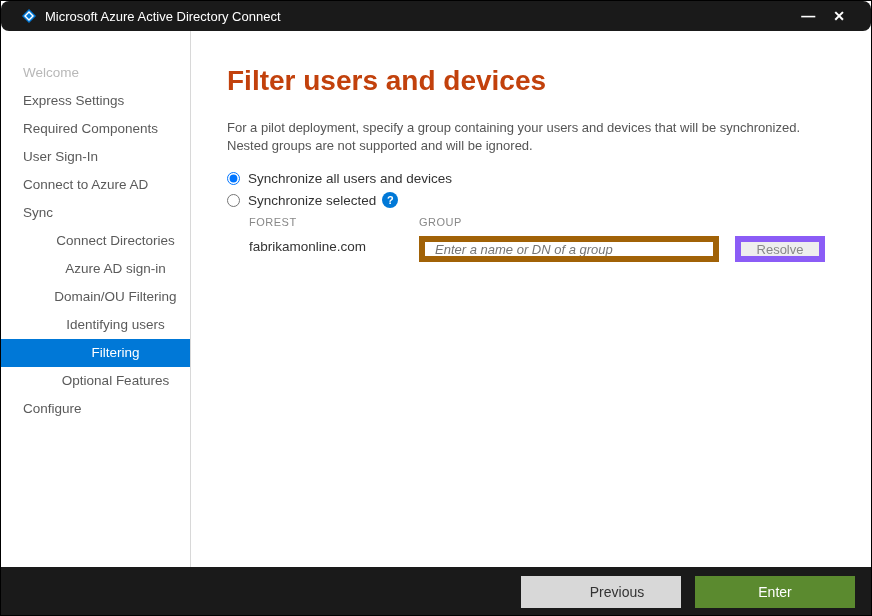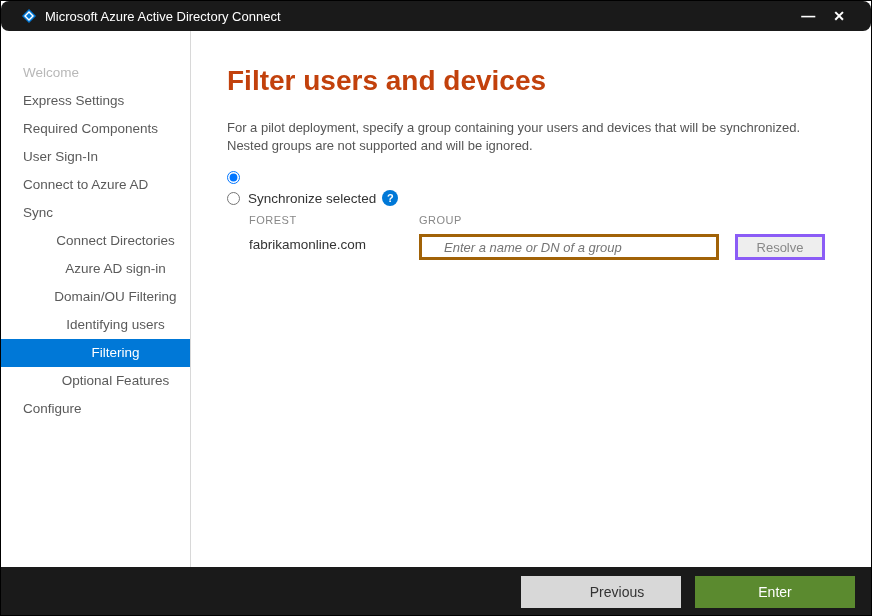--- a/index.html
+++ b/index.html
@@ -104,31 +104,31 @@
     .col-label {
       font-size: 11px;
       letter-spacing: 0.5px;
       color: #888;
       margin-bottom: 8px;
     }
     .forest-val { font-size: 13.5px; color: #333; padding-top:3px;}
     .group-input {
       width: 100%;
       height: 26px;
-      border: 3px solid #a16207;
-      padding: 0 22px;
+      border: 6px solid #a16207;
+      padding: 0 10px;
       font-size: 13px;
       font-style: italic;
       color: #777;
     }
     .resolve-btn {
       width: 100%;
       height: 26px;
       background: #eee;
-      border: 3px solid #8b5cf6;
+      border: 6px solid #8b5cf6;
       color: #888;
       font-size: 13px;
       cursor: default;
     }
     
     .footer {
       background: #1a1a1a;
       height: 50px;
       display: flex;
       justify-content: flex-end;
@@ -180,20 +180,21 @@
     <div class="item subitem">Optional Features</div>
     <div class="item">Configure</div>
   </div>
 
   <div class="main">
     <h1>Filter users and devices</h1>
     <p class="desc">For a pilot deployment, specify a group containing your users and devices that will be synchronized. Nested groups are not supported and will be ignored.</p>
 
     <label class="radio-row">
       <input type="radio" name="sync" checked="" style="">
+      <span>Synchronize all users and devices</span>
     </label>
     <label class="radio-row">
       <input type="radio" name="sync" style="">
       <span>Synchronize selected</span>
       <span class="help-icon">?</span>
     </label>
 
     <div class="grid">
       <div class="col-forest">
         <div class="col-label">FOREST</div>

